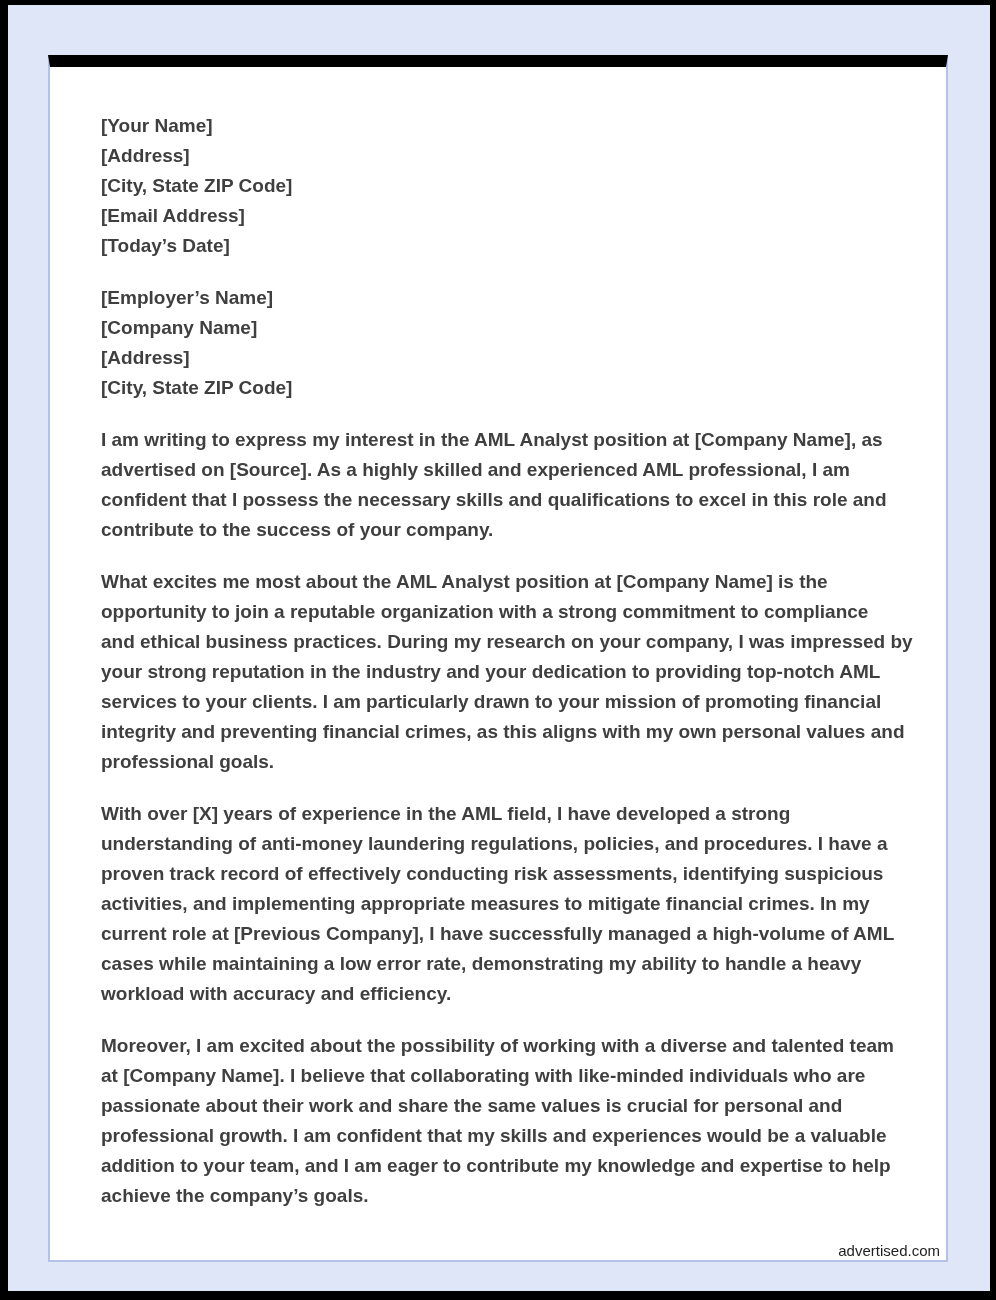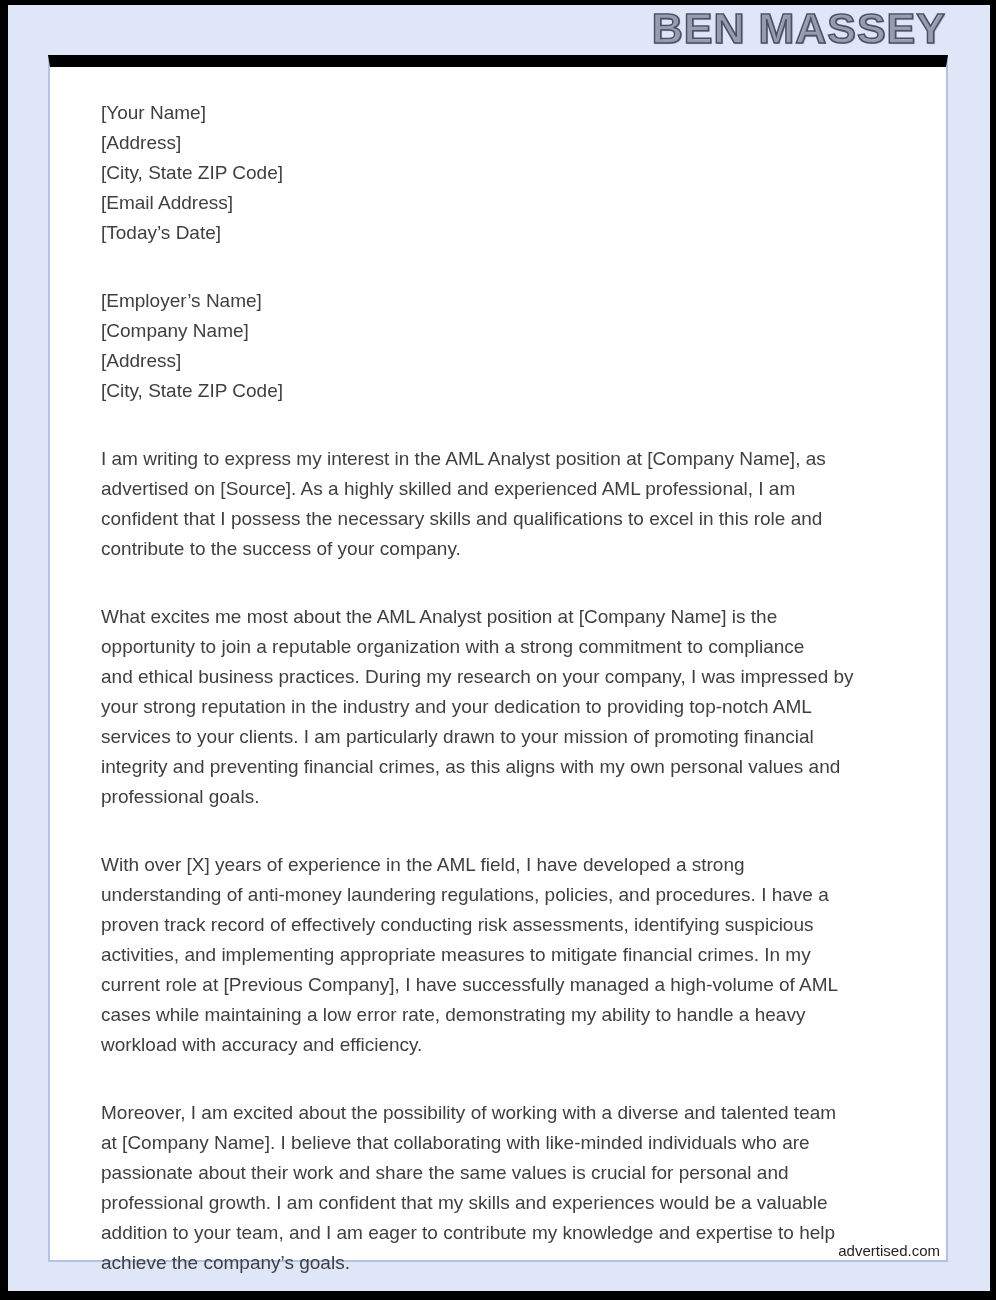--- a/index.html
+++ b/index.html
@@ -38,50 +38,50 @@
     width: 900px;
     height: 1207px;
     background: #ffffff;
     border-top: 12px solid #000000;
     border-left: 2px solid #b3c3e8;
     border-right: 2px solid #b3c3e8;
     border-bottom: 2px solid #b3c3e8;
     overflow: visible;
   }
   .letter-body {
-    padding: 31px 50px 0 51px;
+    padding: 44px 50px 0 51px;
     color: #3f3f3f;
     font-size: 19px;
     line-height: 30px;
+    font-weight: bold;
   }
   .block {
     white-space: pre;
   }
-  .block + .block { margin-top: 38px; }
+  .block + .block { margin-top: 22px; }
 
   .watermark {
     position: absolute;
     right: 6px;
     bottom: 1px;
     font-size: 15px;
     color: #1f1f1f;
     white-space: nowrap;
   }
 </style>
 </head>
 <body>
 
 <div class="frame">
 
   <div class="edge edge-top"></div>
   <div class="edge edge-left"></div>
   <div class="edge edge-right"></div>
   <div class="edge edge-bottom"></div>
 
-  <div class="brand">BEN MASSEY</div>
 
   <div class="page">
     <div class="letter-body">
       <div class="block">[Your Name]
 [Address]
 [City, State ZIP Code]
 [Email Address]
 [Today’s Date]</div>
       <div class="block">[Employer’s Name]
 [Company Name]

